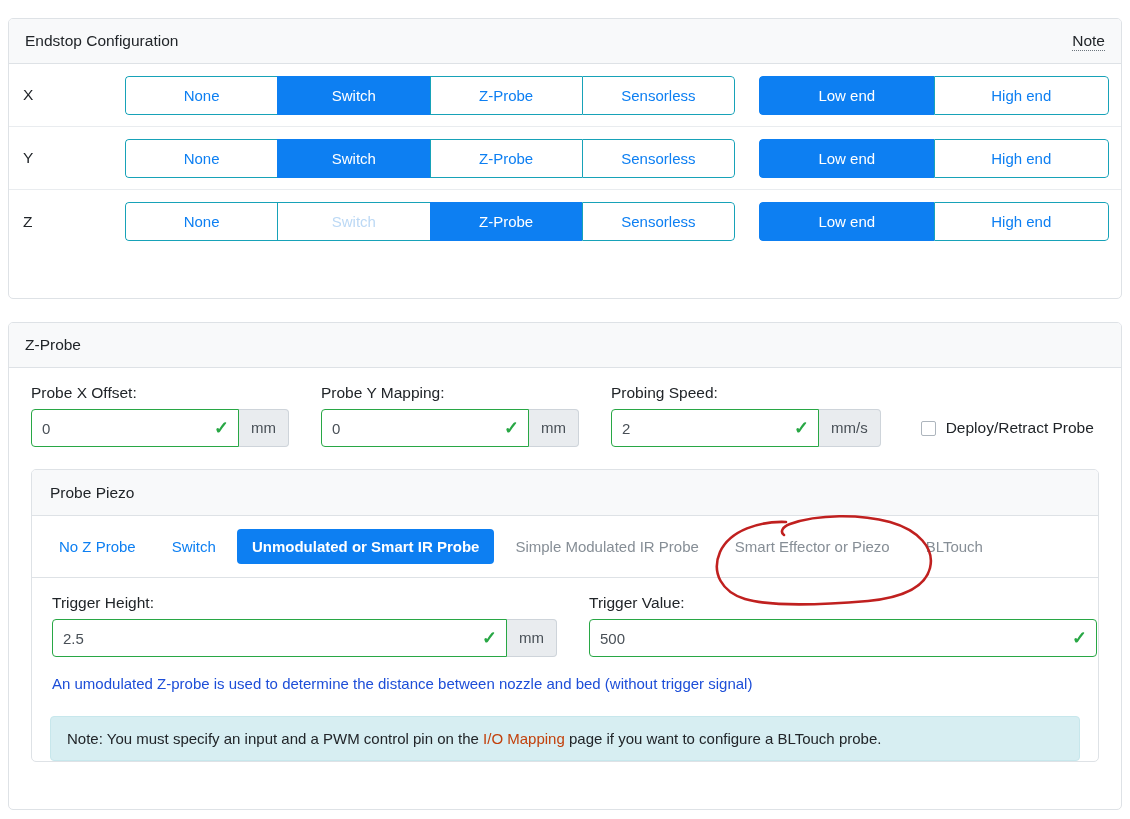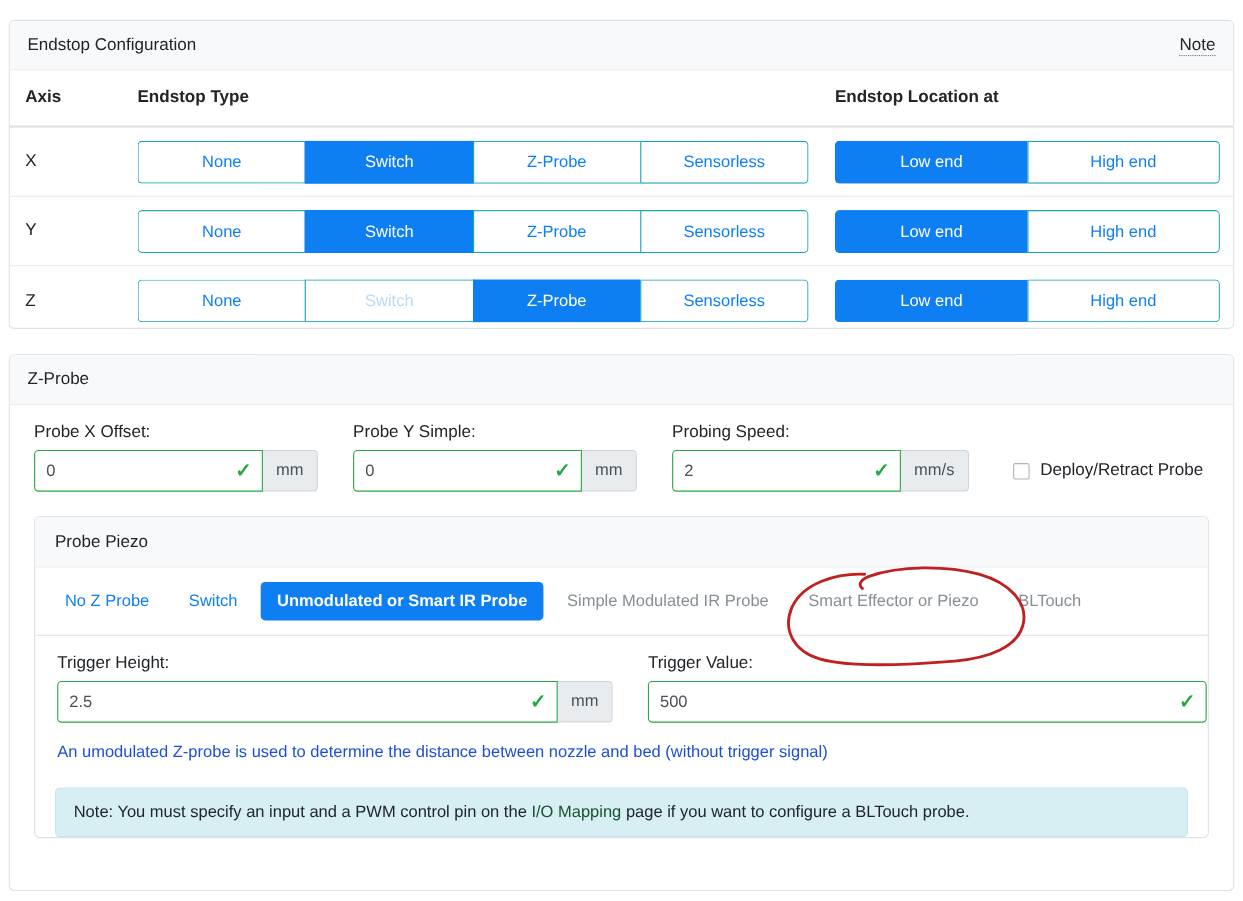--- a/index.html
+++ b/index.html
@@ -202,21 +202,21 @@
   .note-banner {
     margin: 16px 18px 0 18px;
     background: #d7eef2;
     border: 1px solid #c7e7ec;
     border-radius: 4px;
     padding: 13px 16px;
     font-size: 15px;
     color: #212529;
   }
   .note-banner b { font-weight: normal; }
-  .note-banner a { color: #14532d; text-decoration: none; }
+  .note-banner a { color: #c2410c; text-decoration: none; }
 
   
   #annotation {
     position: absolute;
     left: 700px; top: 508px;
     width: 250px; height: 100px;
     pointer-events: none;
     z-index: 50;
   }
 </style>
@@ -225,25 +225,20 @@
 
 <div class="page">
 
   <div class="card" id="endstop-card">
     <div class="card-header">
       <span>Endstop Configuration</span>
       <span class="note-link">Note</span>
     </div>
     <div class="es-body">
 
-      <div class="es-row es-head">
-        <div class="col-axis">Axis</div>
-        <div class="col-type">Endstop Type</div>
-        <div class="col-loc">Endstop Location at</div>
-      </div>
 
       <div id="endstop-rows">
           <div class="es-row">
             <div class="col-axis">X</div>
             <div class="col-type">
               <div class="btn-group">
                 <div class="seg">None</div>
                 <div class="seg active">Switch</div>
                 <div class="seg">Z-Probe</div>
                 <div class="seg">Sensorless</div>
@@ -304,21 +299,21 @@
       <div class="field-row">
         <div id="zp-fields" style="display:flex">
             <div class="field">
               <span class="field-label">Probe X Offset:</span>
               <div class="input-group">
                 <span class="inp-wrap"><input class="inp" value="0" style=""><span class="tick">✓</span></span>
                 <span class="unit">mm</span>
               </div>
             </div>
             <div class="field">
-              <span class="field-label">Probe Y Simple:</span>
+              <span class="field-label">Probe Y Mapping:</span>
               <div class="input-group">
                 <span class="inp-wrap"><input class="inp" value="0" style=""><span class="tick">✓</span></span>
                 <span class="unit">mm</span>
               </div>
             </div>
             <div class="field">
               <span class="field-label">Probing Speed:</span>
               <div class="input-group">
                 <span class="inp-wrap"><input class="inp" value="2" style=""><span class="tick">✓</span></span>
                 <span class="unit">mm/s</span>

